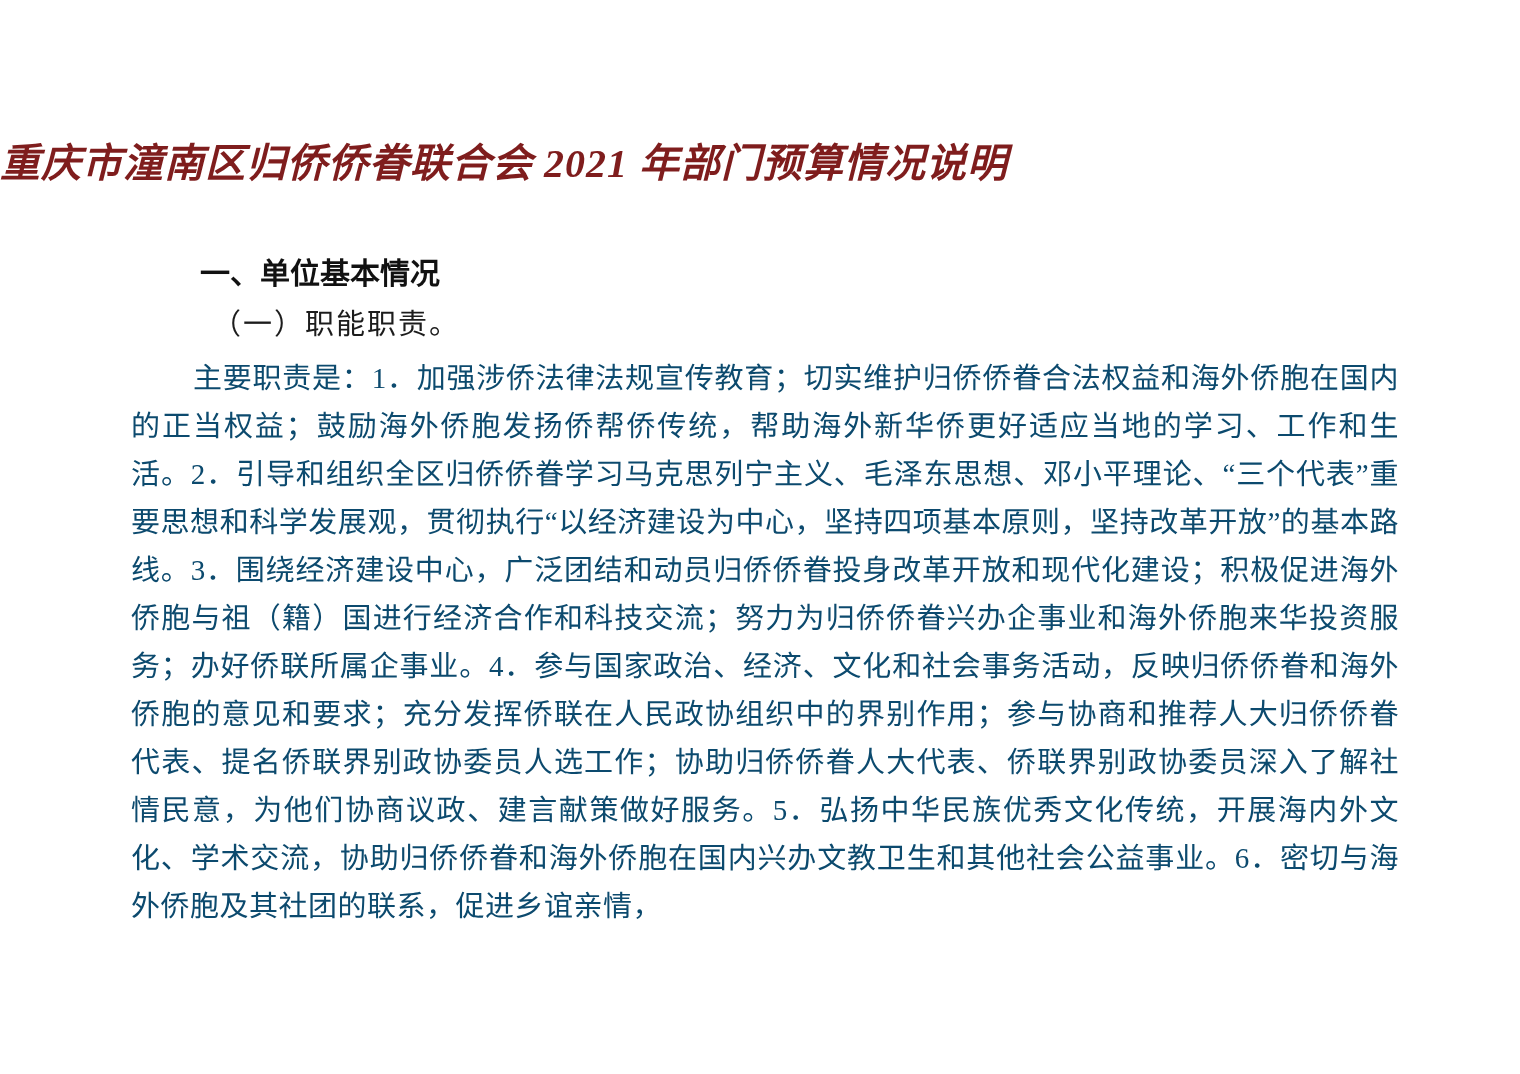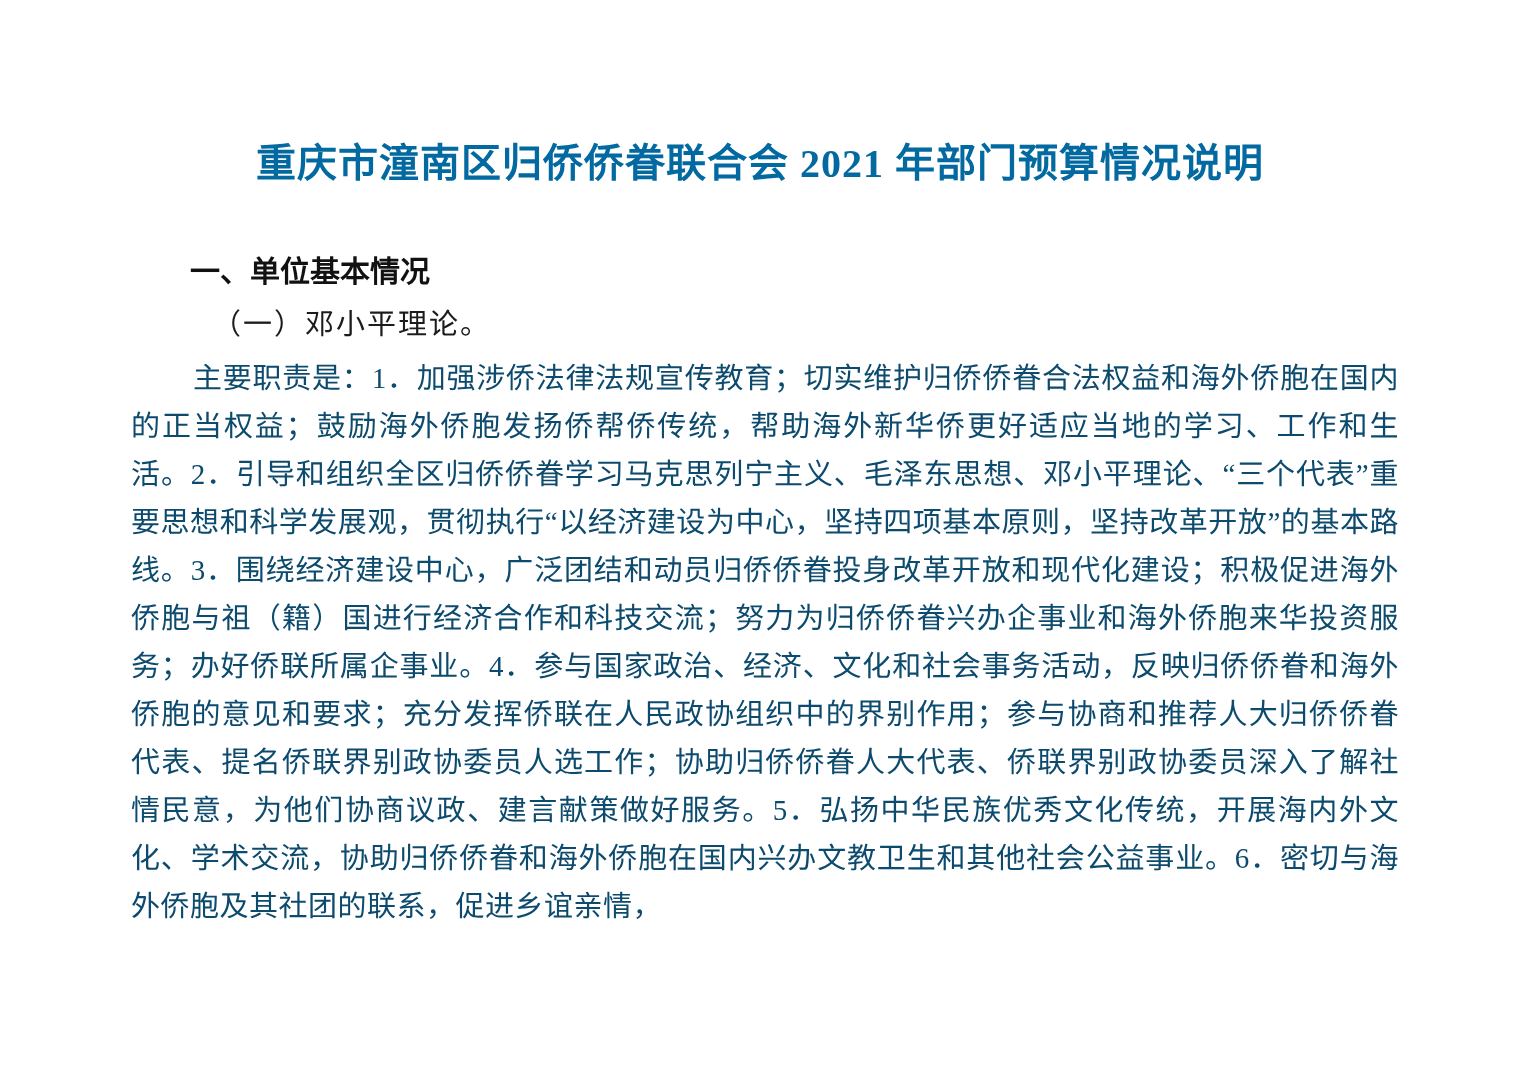--- a/index.html
+++ b/index.html
@@ -15,38 +15,39 @@
     color: #1c1c1c;
     overflow: hidden;
     font-family: "Liberation Serif", "DejaVu Serif", serif;
   }
   .doc-title {
     position: absolute;
     top: 136px;
     left: 0;
     right: 0;
     margin: 0;
-    text-align: center;
+    text-align: left;
     font-size: 40px;
     line-height: 56px;
     font-weight: bold;
     letter-spacing: 1px;
-    color: #0369a1;
+    color: #7f1d1d;
     font-family: "Liberation Serif", "DejaVu Serif", serif;
+    font-style: italic;
   }
   .section-heading {
     position: absolute;
     top: 252px;
-    left: 190px;
+    left: 200px;
     margin: 0;
     font-size: 30px;
     line-height: 44px;
     font-weight: bold;
     color: #111111;
-    font-family: Liberation Mono, monospace;
+    font-family: Liberation Sans, sans-serif;
   }
   .subsection-heading {
     position: absolute;
     top: 303px;
     left: 212px;
     margin: 0;
     font-size: 29px;
     line-height: 42px;
     font-weight: normal;
     letter-spacing: 2px;
@@ -70,16 +71,16 @@
   }
 </style>
 </head>
 <body>
 
 <div class="page">
   <h1 class="doc-title">重庆市潼南区归侨侨眷联合会 2021 年部门预算情况说明</h1>
 
   <h2 class="section-heading">一、单位基本情况</h2>
 
-  <h3 class="subsection-heading">（一）邓小平理论。</h3>
+  <h3 class="subsection-heading">（一）职能职责。</h3>
 
   <p class="body-paragraph">主要职责是：1．加强涉侨法律法规宣传教育；切实维护归侨侨眷合法权益和海外侨胞在国内的正当权益；鼓励海外侨胞发扬侨帮侨传统，帮助海外新华侨更好适应当地的学习、工作和生活。2．引导和组织全区归侨侨眷学习马克思列宁主义、毛泽东思想、邓小平理论、“三个代表”重要思想和科学发展观，贯彻执行“以经济建设为中心，坚持四项基本原则，坚持改革开放”的基本路线。3．围绕经济建设中心，广泛团结和动员归侨侨眷投身改革开放和现代化建设；积极促进海外侨胞与祖（籍）国进行经济合作和科技交流；努力为归侨侨眷兴办企事业和海外侨胞来华投资服务；办好侨联所属企事业。4．参与国家政治、经济、文化和社会事务活动，反映归侨侨眷和海外侨胞的意见和要求；充分发挥侨联在人民政协组织中的界别作用；参与协商和推荐人大归侨侨眷代表、提名侨联界别政协委员人选工作；协助归侨侨眷人大代表、侨联界别政协委员深入了解社情民意，为他们协商议政、建言献策做好服务。5．弘扬中华民族优秀文化传统，开展海内外文化、学术交流，协助归侨侨眷和海外侨胞在国内兴办文教卫生和其他社会公益事业。6．密切与海外侨胞及其社团的联系，促进乡谊亲情，</p>
 </div>
 
 </body></html>

